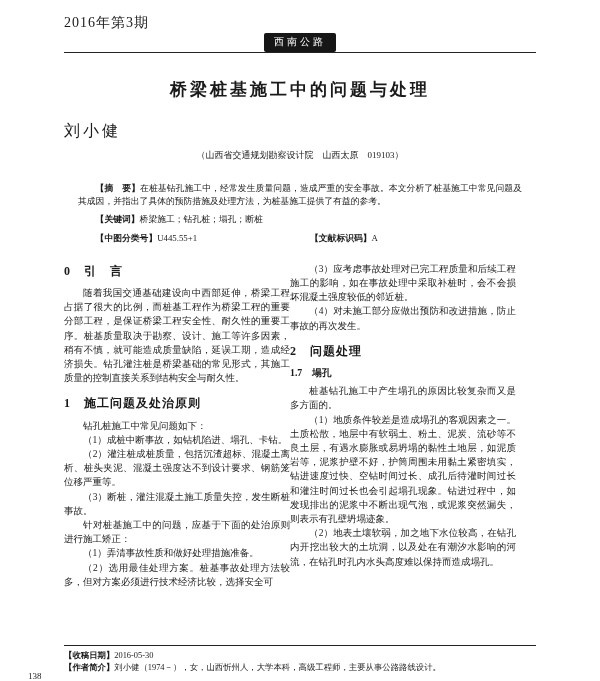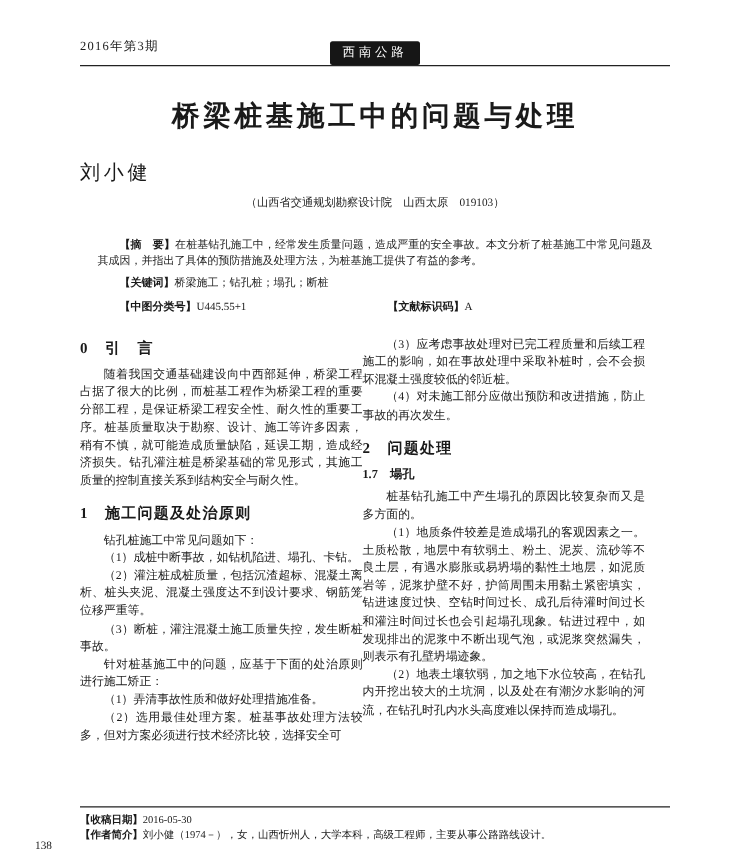--- a/index.html
+++ b/index.html
@@ -11,30 +11,30 @@
     position: relative;
     overflow: hidden;
   }
   .page {
     position: absolute; inset: 0;
     background: #ffffff;
     padding: 0 64px;
   }
   
   .header { position: relative; height: 53px; border-bottom: 1px solid #222; }
-  .issue { position: absolute; left: 0; top: 30px; font-size: 10px; letter-spacing: 1px; text-align: right; }
+  .issue { position: absolute; left: 0; top: 14px; font-size: 14px; letter-spacing: 1px; text-align: right; }
   .journal-box {
     position: absolute; left: 50%; top: 33px; transform: translateX(-50%);
     background: #161616; color: #fff;
     font-size: 10px; letter-spacing: 3px;
     padding: 2px 10px 3px; border-radius: 2px;
     white-space: nowrap;
   }
   
-  .title { text-align: center; font-size: 22px; font-weight: bold; letter-spacing: 3px; margin-top: 25px; }
+  .title { text-align: center; font-size: 17px; font-weight: bold; letter-spacing: 3px; margin-top: 25px; }
   .author { text-align: left; font-size: 16px; letter-spacing: 3px; margin-top: 20px; }
   .affiliation { text-align: center; font-size: 9px; margin-top: 7px; color: #222; }
   
   .meta { margin: 20px 14px 0; font-size: 8.8px; line-height: 13.2px; }
   .meta p { text-align: justify; }
   .abstract { text-indent: 2em; }
   .keywords { margin-top: 5px; text-indent: 2em; }
   .clc-row { margin-top: 5px; text-indent: 2em; position: relative; }
   .doc-code { position: absolute; left: 232px; top: 0; text-indent: 0; }
   .lbl { font-weight: bold; }

